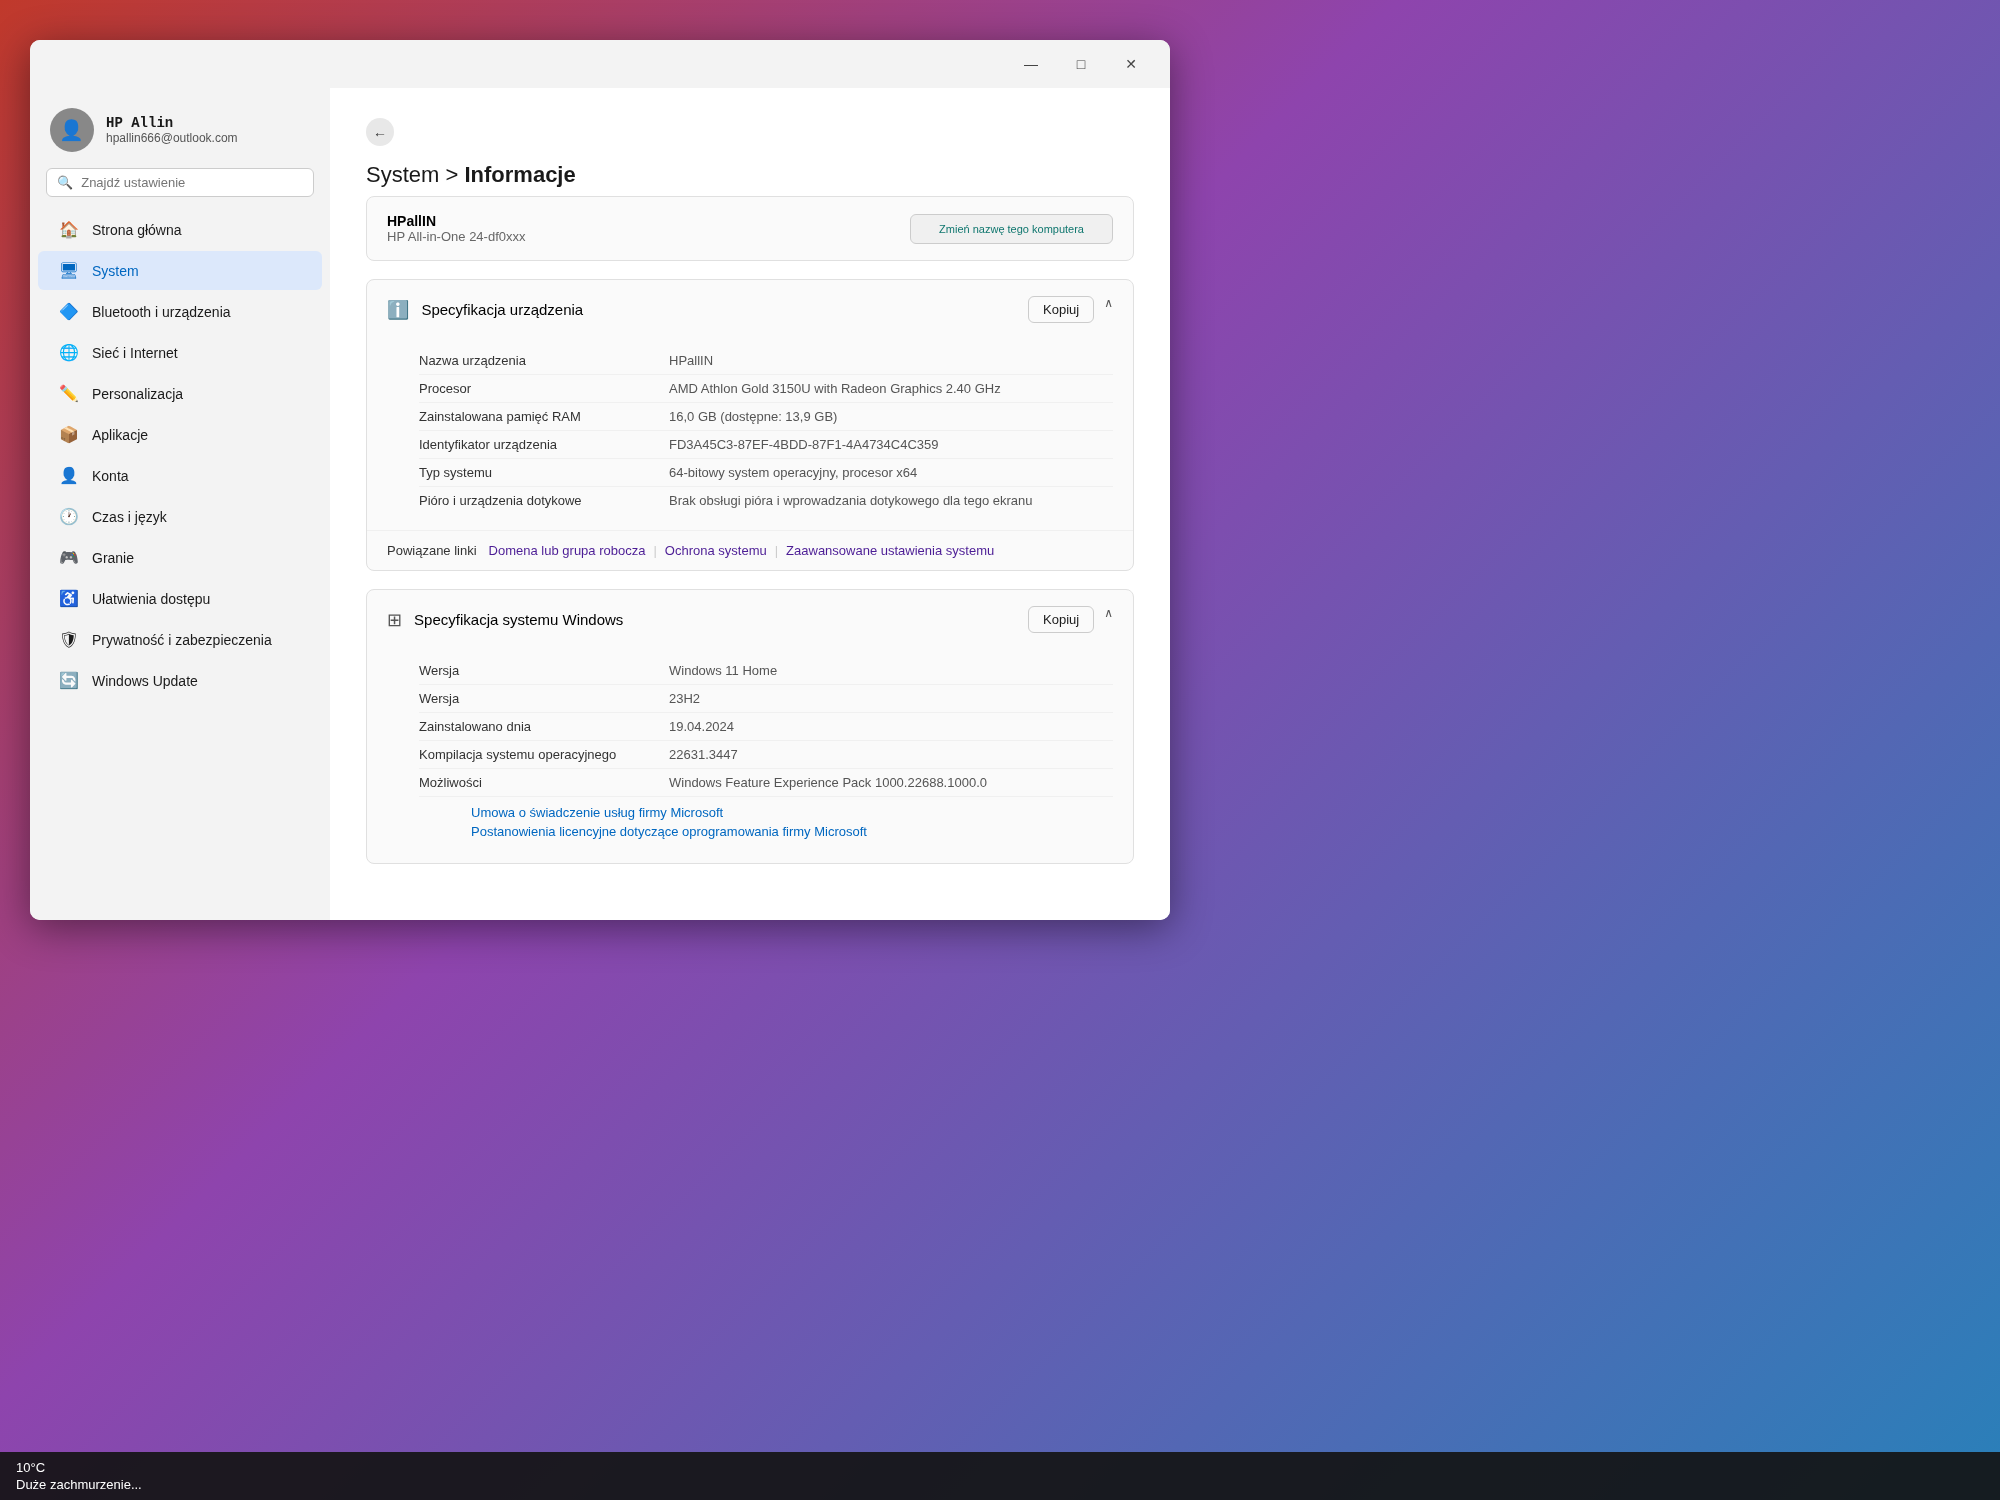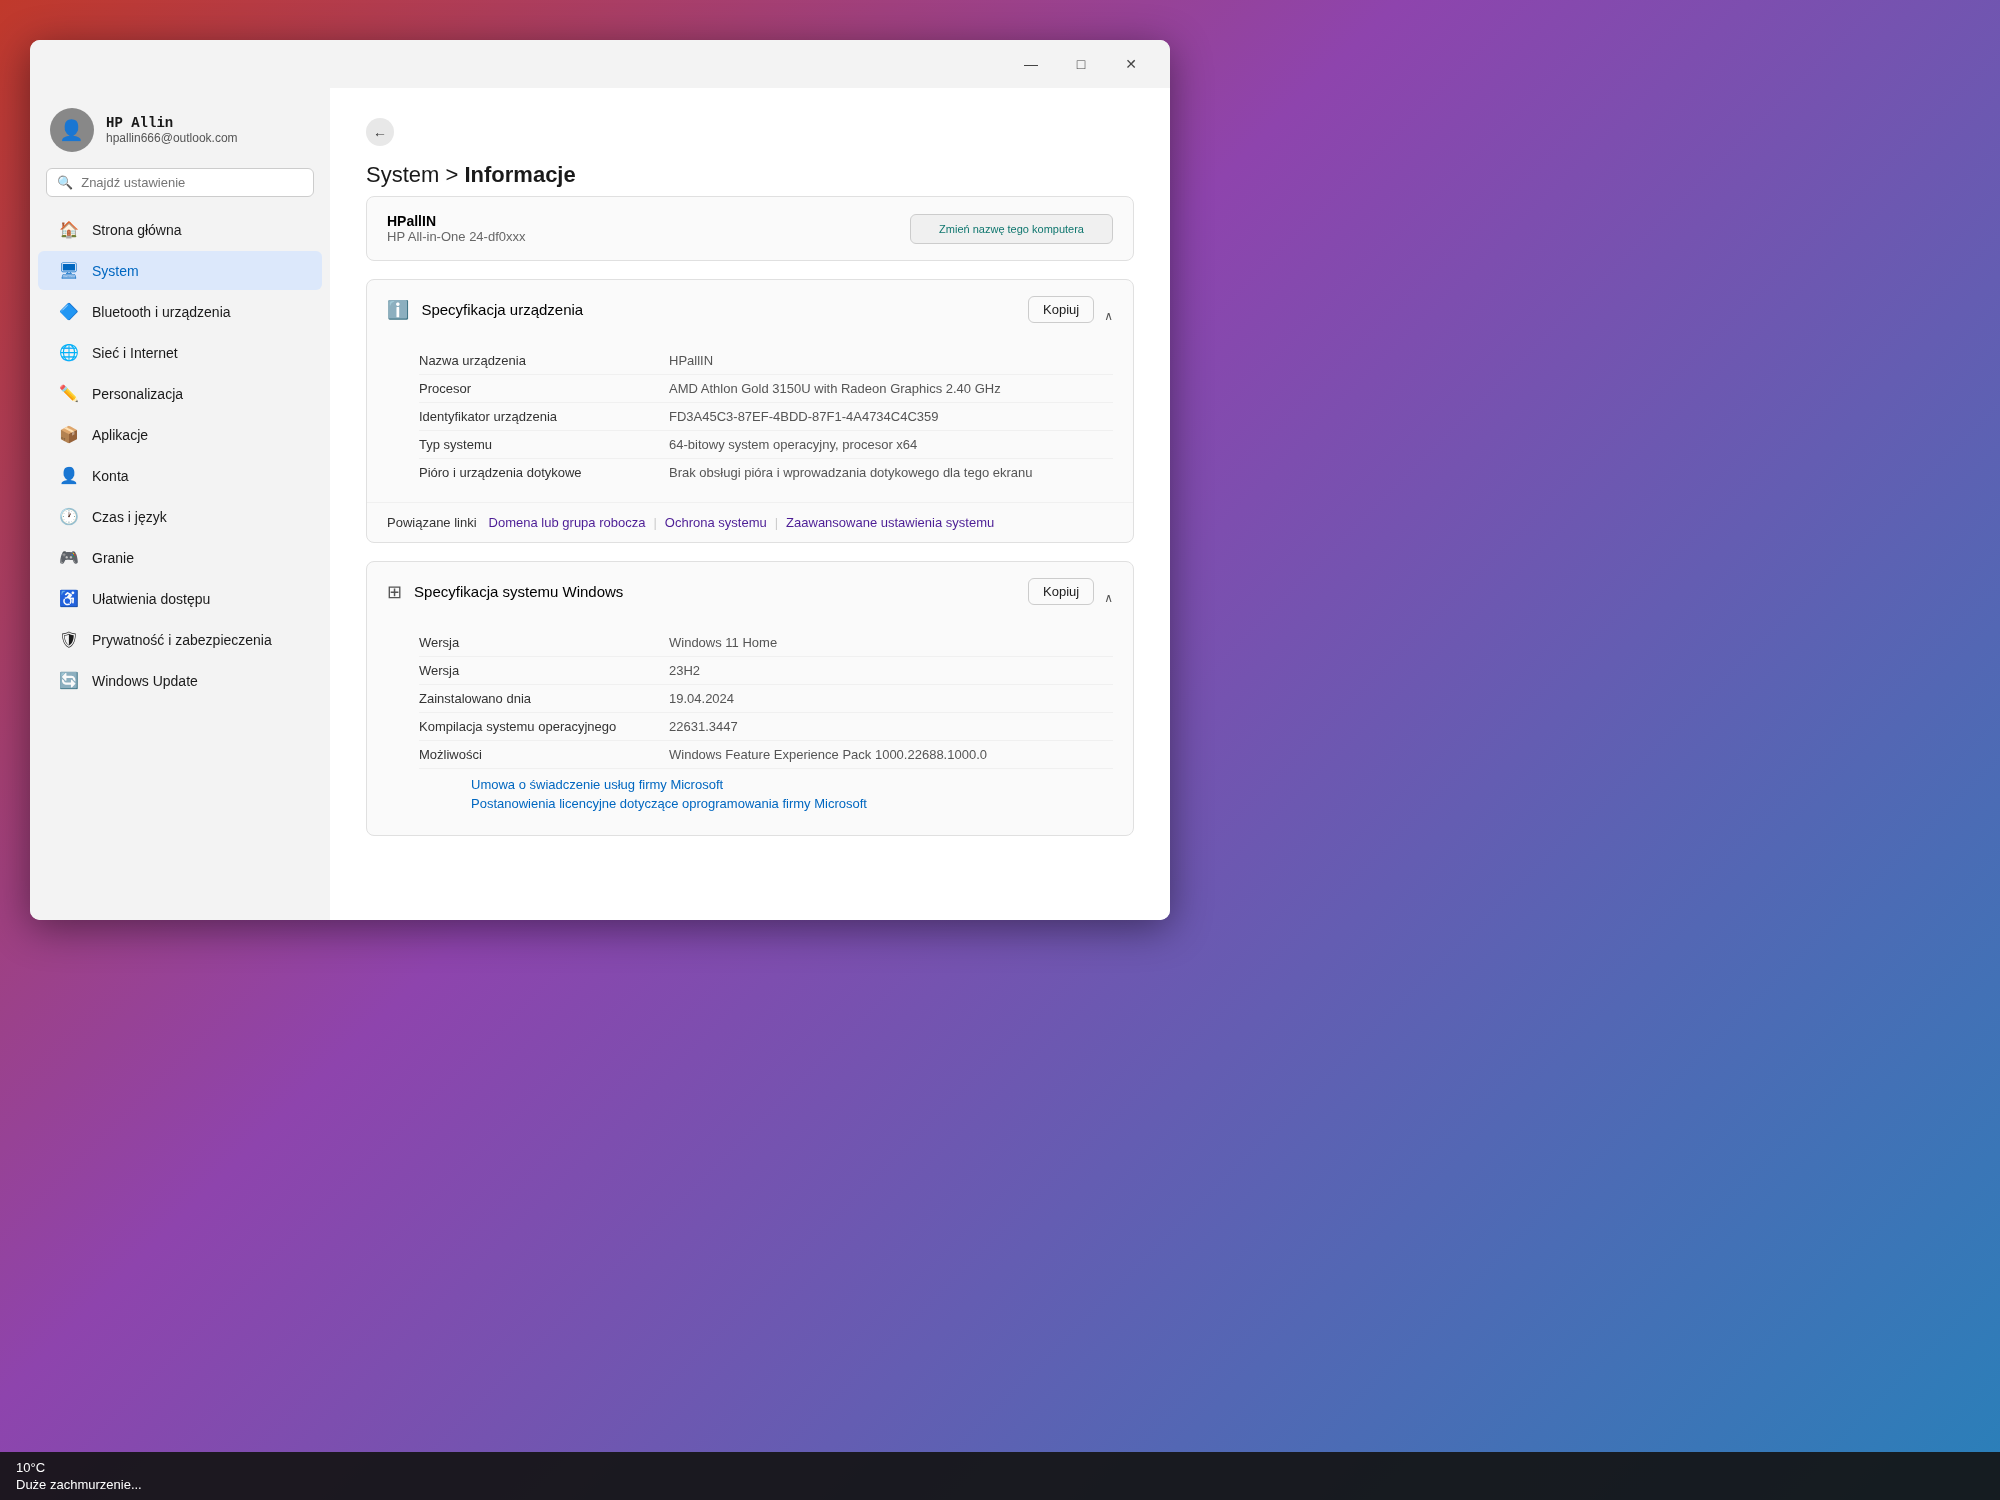--- a/index.html
+++ b/index.html
@@ -235,21 +235,21 @@
     }
     .section-header-left {
       display: flex;
       align-items: center;
       gap: 12px;
     }
     .section-icon { font-size: 18px; color: #555; }
     .section-title { font-size: 15px; font-weight: 500; }
     .section-header-right {
       display: flex;
-      align-items: flex-end;
+      align-items: flex-start;
       gap: 10px;
     }
     .copy-btn {
       background: transparent;
       border: 1px solid #ccc;
       border-radius: 6px;
       padding: 5px 14px;
       font-size: 13px;
       cursor: pointer;
       color: #1a1a1a;
@@ -418,20 +418,24 @@
         <div class="spec-table">
           <div class="spec-row">
             <span class="spec-label">Nazwa urządzenia</span>
             <span class="spec-value">HPallIN</span>
           </div>
           <div class="spec-row">
             <span class="spec-label">Procesor</span>
             <span class="spec-value">AMD Athlon Gold 3150U with Radeon Graphics    2.40 GHz</span>
           </div>
           <div class="spec-row">
+            <span class="spec-label">Zainstalowana pamięć RAM</span>
+            <span class="spec-value">16,0 GB (dostępne: 13,9 GB)</span>
+          </div>
+          <div class="spec-row">
             <span class="spec-label">Identyfikator urządzenia</span>
             <span class="spec-value">FD3A45C3-87EF-4BDD-87F1-4A4734C4C359</span>
           </div>
           <div class="spec-row">
             <span class="spec-label">Typ systemu</span>
             <span class="spec-value">64-bitowy system operacyjny, procesor x64</span>
           </div>
           <div class="spec-row">
             <span class="spec-label">Pióro i urządzenia dotykowe</span>
             <span class="spec-value">Brak obsługi pióra i wprowadzania dotykowego dla tego ekranu</span>

